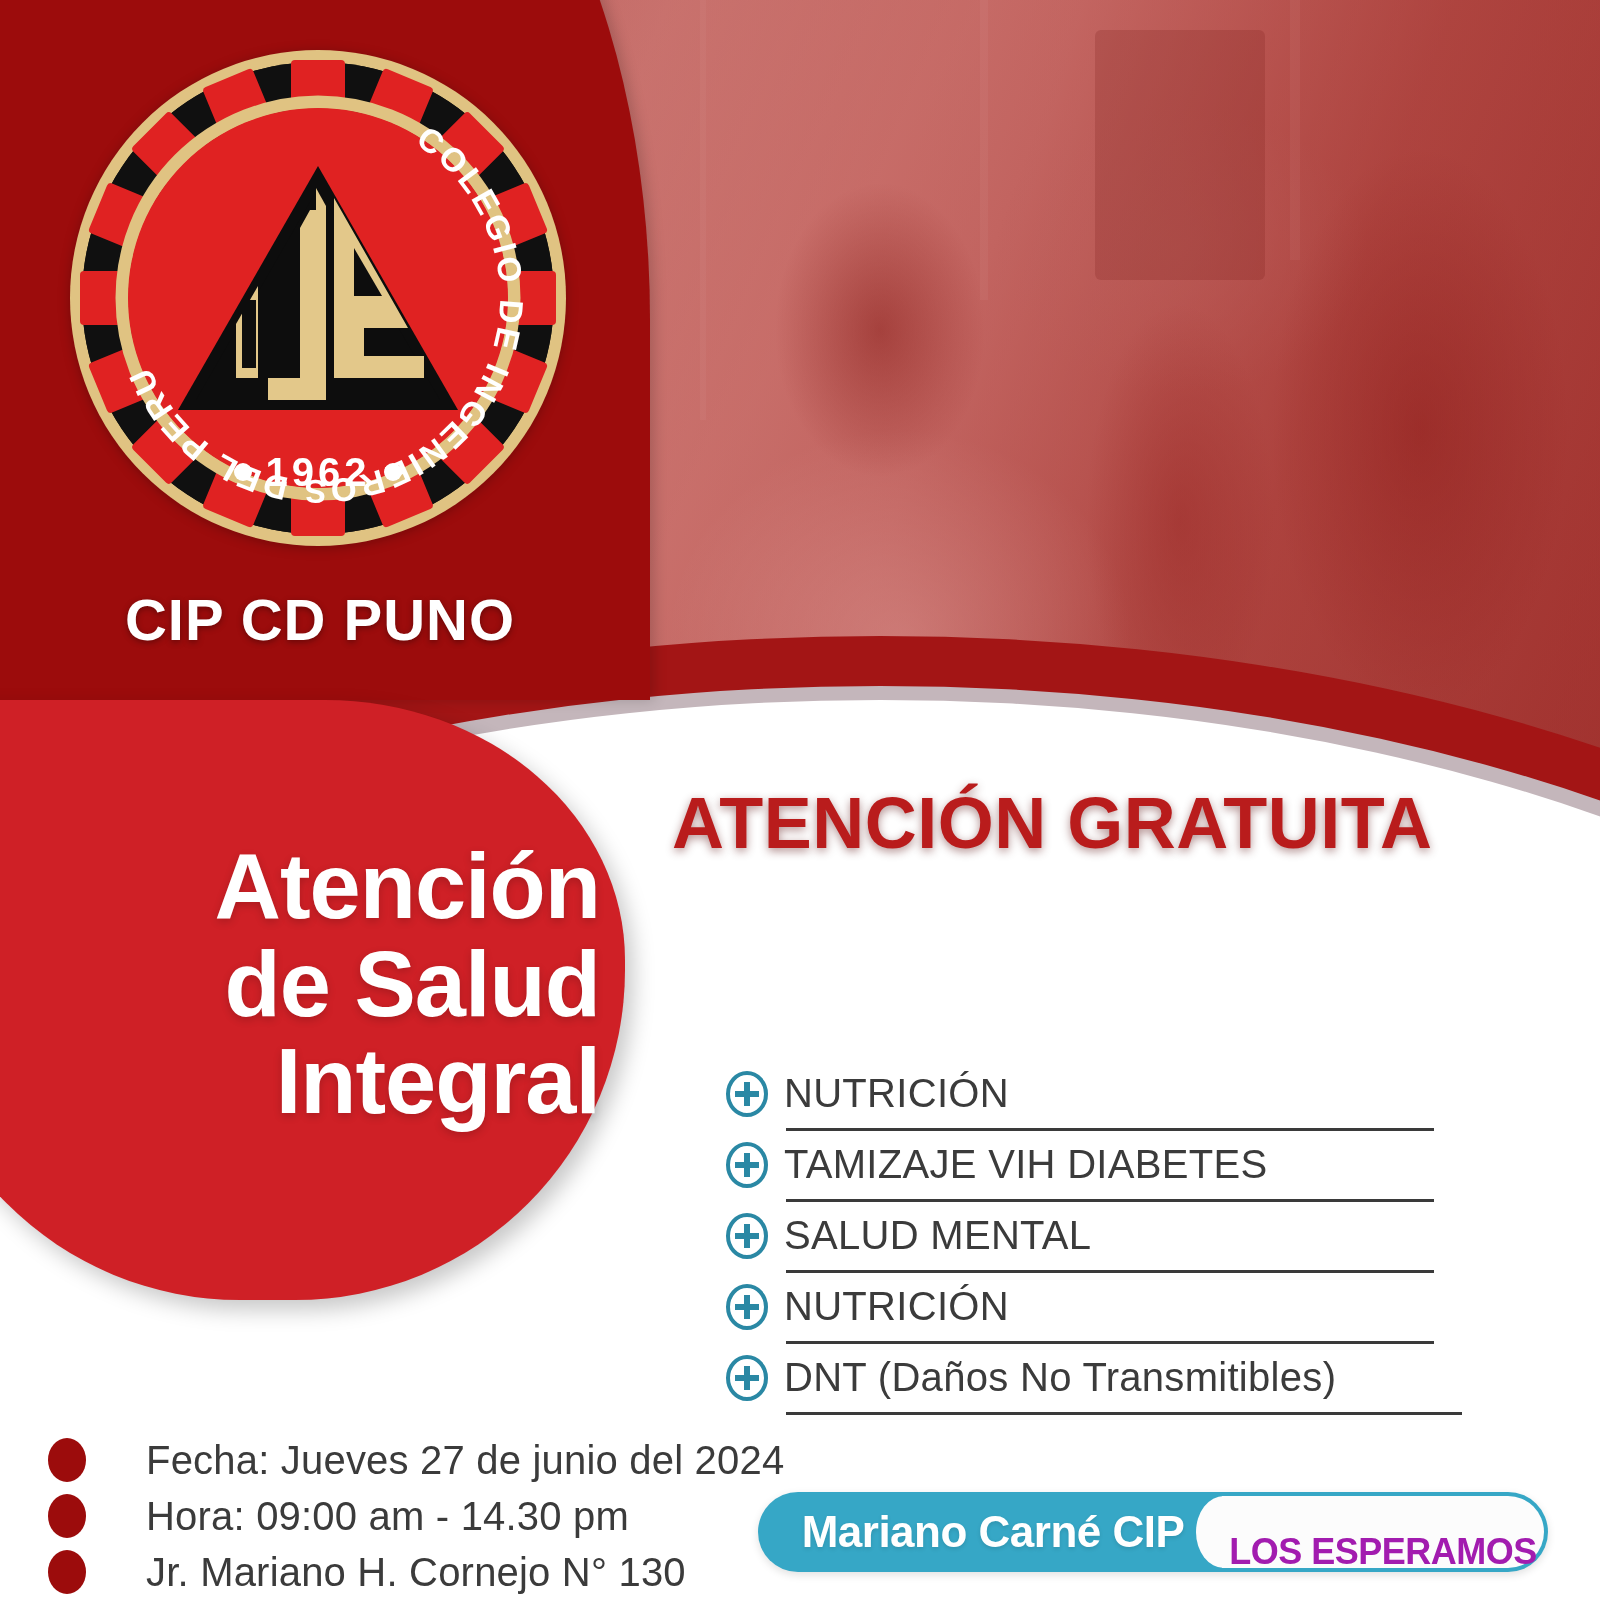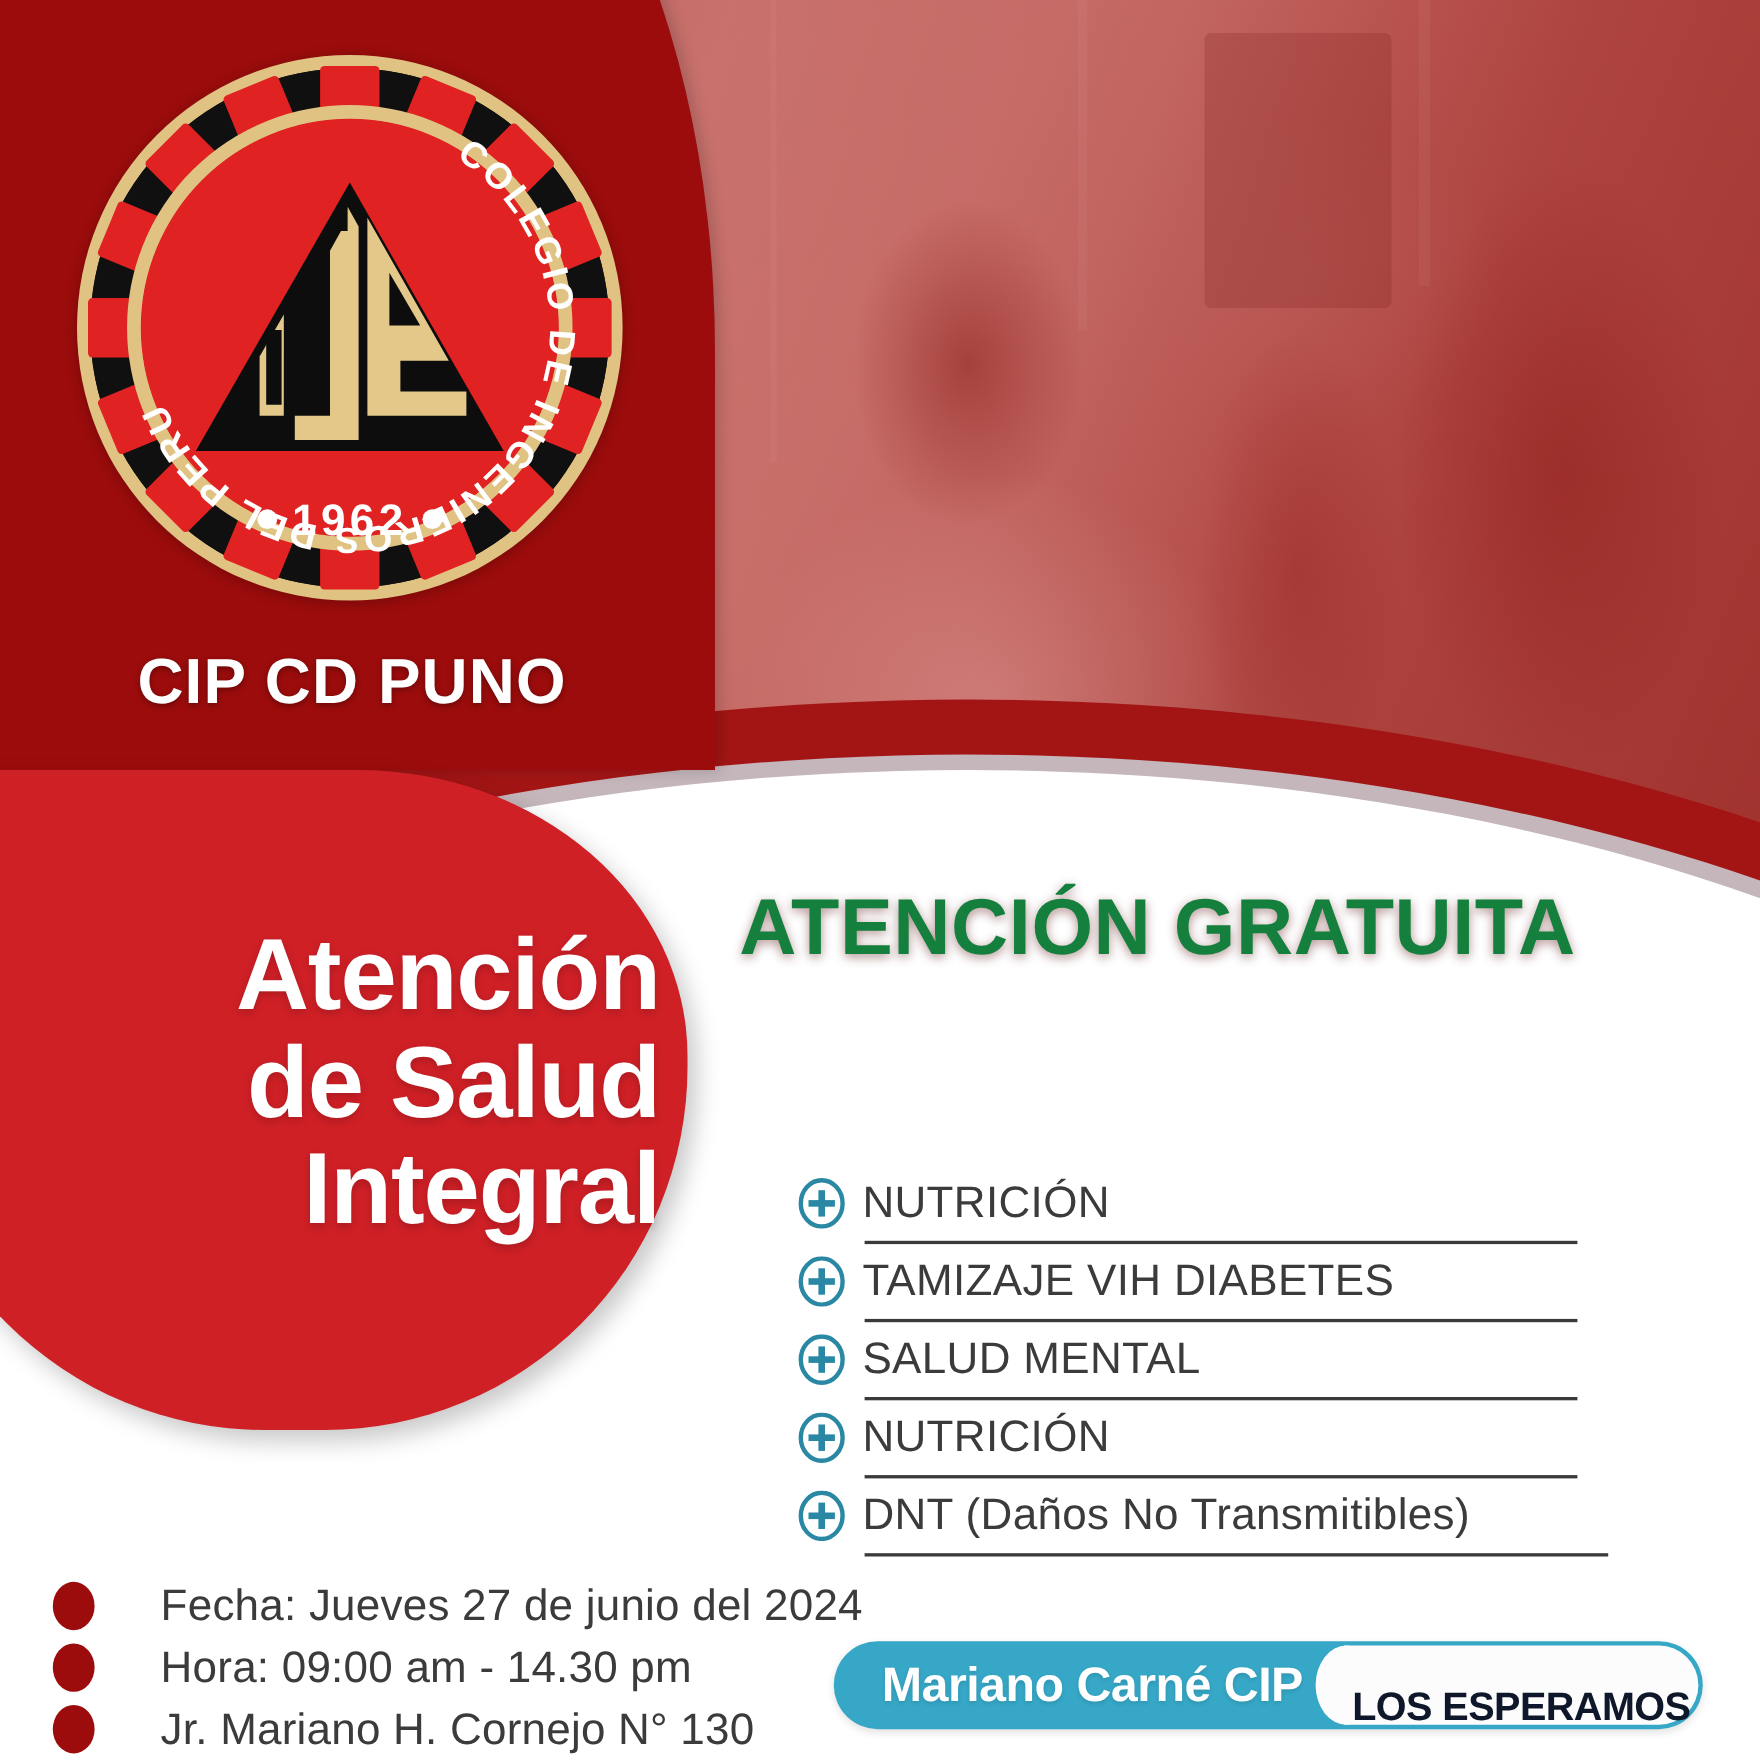--- a/index.html
+++ b/index.html
@@ -88,24 +88,23 @@
     text-align:right;color:#ffffff;
     font-size:92px;line-height:1.06;font-weight:bold;
     letter-spacing:-1px;
     text-shadow:0 3px 8px rgba(0,0,0,.18);
   }
   .title div{white-space:nowrap;}
 
   
   .gratuita{
     position:absolute;left:672px;top:782px;
-    color:#15803d;font-size:72px;font-weight:bold;
+    color:#b91c1c;font-size:72px;font-weight:bold;
     letter-spacing:.5px;
     text-shadow:0 3px 10px rgba(80,0,0,.45);
-    margin-top:20px;
   }
 
   
   .svc-list{
     position:absolute;left:724px;top:1058px;width:700px;
   }
   .svc-row{
     position:relative;display:flex;align-items:center;
     height:71px;
   }
@@ -153,21 +152,21 @@
   .cta-pill{
     position:absolute;right:4px;top:4px;width:322px;height:72px;
     background:#fcfcfc;border-radius:0 36px 36px 0;
     display:flex;align-items:center;justify-content:center;
   }
   .cta-pill::before{
     content:"";position:absolute;left:-26px;top:0;width:56px;height:72px;
     background:#fcfcfc;border-radius:50%;
   }
   .cta-pill span{
-    position:relative;color:#0f172a;font-size:36px;font-weight:bold;
+    position:relative;color:#a21caf;font-size:36px;font-weight:bold;
     letter-spacing:-.5px;white-space:nowrap;margin-top:40px;
   }
 </style>
 </head>
 <body>
 
 <div id="poster">
 
   <div class="photo-wrap">
     <div class="photo"></div>

